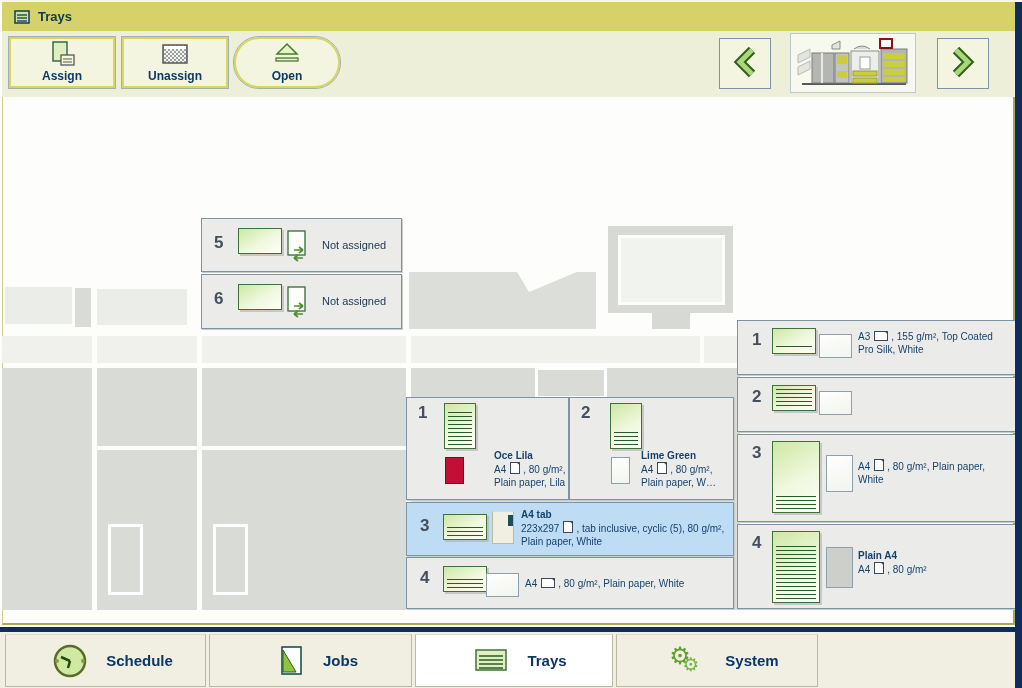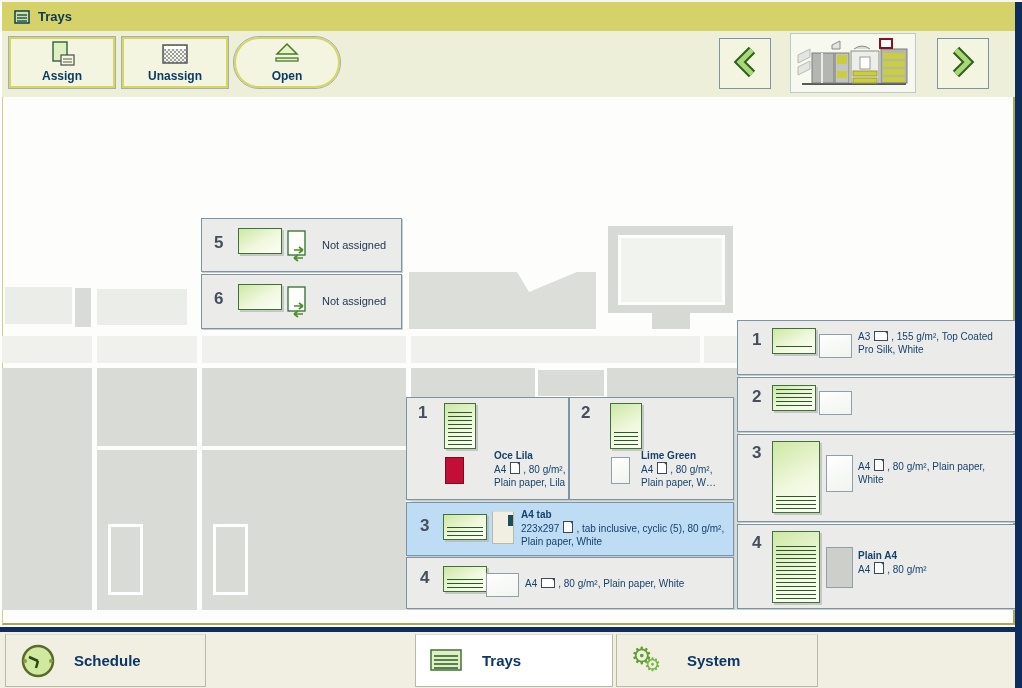--- a/index.html
+++ b/index.html
@@ -53,21 +53,21 @@
   .ptext{position:absolute;font-size:10px;line-height:13px;color:#16416b;}
   .ptext b{display:block;font-weight:bold;}
   .na-ic{position:absolute;}
   .na-lbl{position:absolute;font-size:11px;color:#223a52;}
 
   
   .navy-sep{position:absolute;left:0;top:627px;width:1022px;height:5px;background:#102c5c;}
   .navy-right{position:absolute;right:0;top:0;width:7px;height:688px;background:#102c5c;}
   .topwhite{position:absolute;left:0;top:0;width:1022px;height:2px;background:#f6f6ef;}
   .bottombar{position:absolute;left:0;top:632px;width:1022px;height:56px;background:#f1efe2;}
-  .tab{position:absolute;top:2px;height:51px;background:#f1efe2;border:1px solid #b9b9a5;border-top-color:#dddccb;display:flex;align-items:center;cursor:default;}
+  .tab{position:absolute;top:2px;height:51px;background:#f1efe2;border:1px solid #b9b9a5;border-top-color:#dddccb;display:flex;align-items:center;cursor:default;justify-content:center;}
   .tab.sel{background:#ffffff;}
   .tab .ic{margin-left:14px;display:inline-flex;align-items:center;}
   .tab .lbl{margin-left:18px;font-size:15px;font-weight:bold;color:#0b3666;}
   .gears{position:relative;width:38px;height:34px;color:#5f9f2f;}
   .gears .g1{position:absolute;left:0;top:-2px;font-size:24px;}
   .gears .g2{position:absolute;left:13px;top:9px;font-size:19px;color:#74b544;}
 </style>
 </head>
 <body>
 
@@ -298,20 +298,29 @@
         <svg width="36" height="36" viewBox="0 0 36 36">
             <circle cx="18" cy="18" r="15" fill="#cfe9a0" stroke="#5a6a28" stroke-width="2.5"></circle>
             <circle cx="5" cy="18" r="2" fill="#8a9a4a"></circle>
             <circle cx="31" cy="18" r="2" fill="#8a9a4a"></circle>
             <line x1="18" y1="18" x2="9" y2="14" stroke="#234a10" stroke-width="2.5"></line>
             <line x1="18" y1="18" x2="16" y2="25" stroke="#234a10" stroke-width="2.5"></line>
           </svg>
       </span>
       <span class="lbl">Schedule</span>
     </div>
+    <div class="tab" style="left:209px;width:201px;">
+      <span class="ic">
+        <svg width="28" height="34" viewBox="0 0 28 34">
+            <rect x="5" y="3" width="19" height="27" fill="#ffffff" stroke="#1f4f4f" stroke-width="1.6"></rect>
+            <polygon points="6,6 6,28 19,28" fill="#8cc63e" stroke="#2f5f1f" stroke-width="1"></polygon>
+          </svg>
+      </span>
+      <span class="lbl">Jobs</span>
+    </div>
     <div class="tab sel" style="left:415px;width:196px;">
       <span class="ic">
         <svg width="34" height="24" viewBox="0 0 34 24">
             <rect x="1" y="1" width="30" height="20" fill="#dff0c0" stroke="#41713a" stroke-width="1.5"></rect>
             <line x1="4" y1="7" x2="28" y2="7" stroke="#2b5a28" stroke-width="1.5"></line>
             <line x1="4" y1="11" x2="28" y2="11" stroke="#2b5a28" stroke-width="1.5"></line>
             <line x1="4" y1="15" x2="28" y2="15" stroke="#2b5a28" stroke-width="1.5"></line>
             <line x1="4" y1="19" x2="28" y2="19" stroke="#2b5a28" stroke-width="1.5"></line>
           </svg>
       </span>

